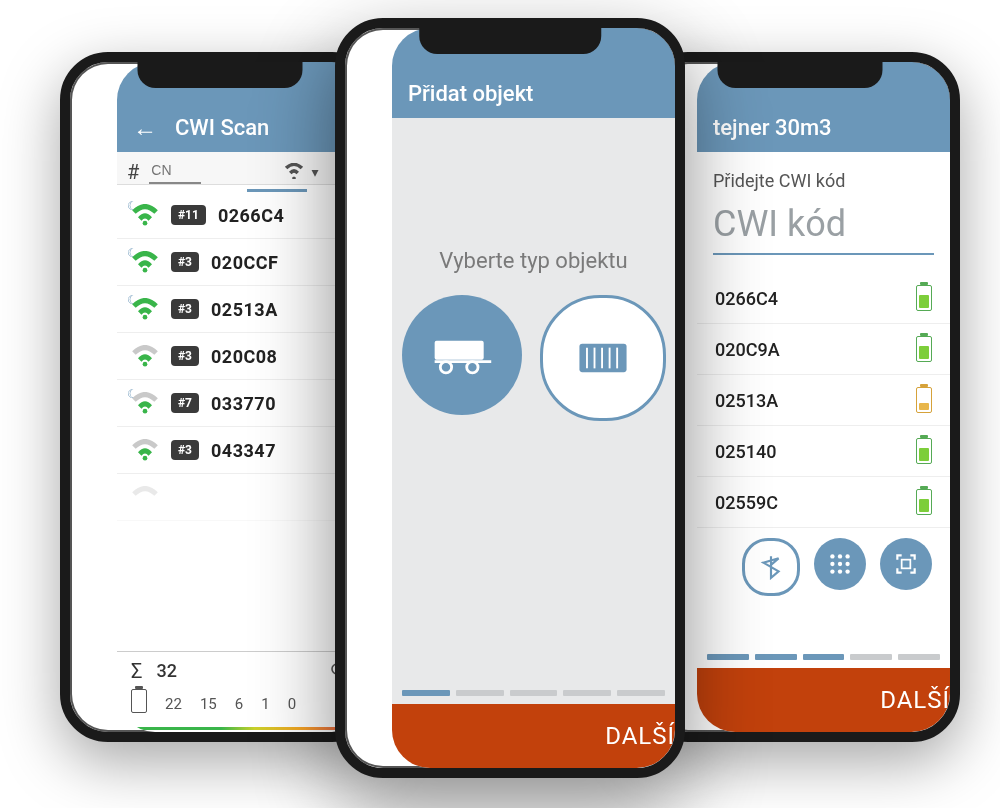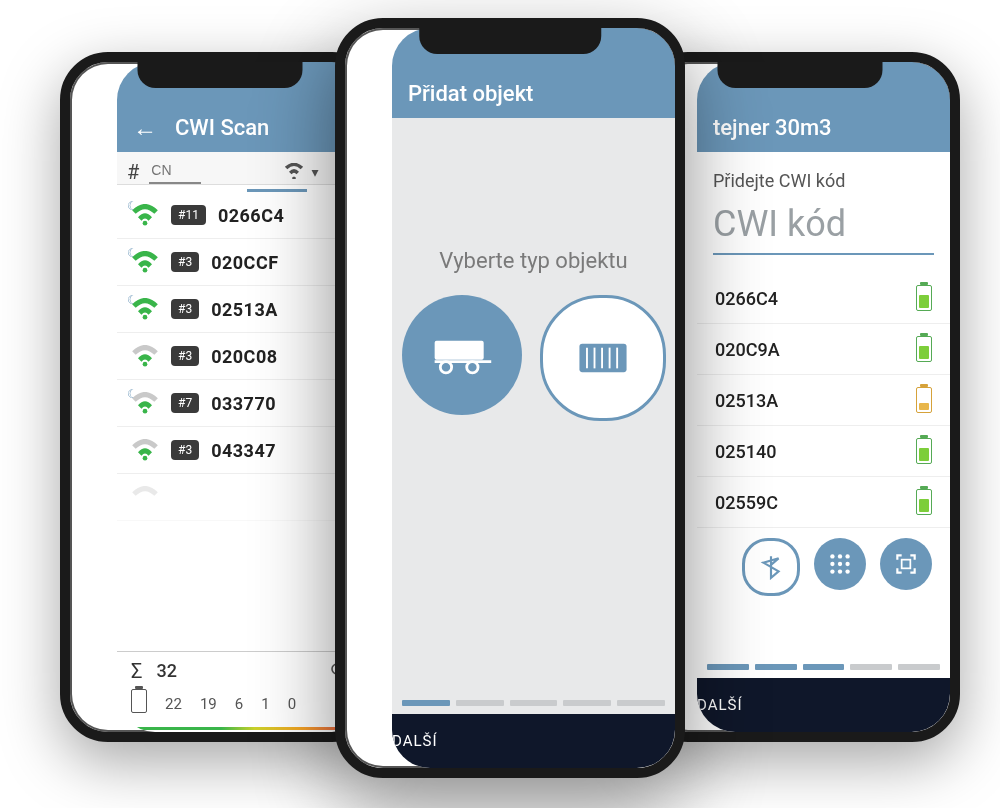--- a/index.html
+++ b/index.html
@@ -16,21 +16,21 @@
   .filterbar .cn{font-size:14px;color:#888;width:48px;border:none;background:transparent;border-bottom:2px solid #888;padding-bottom:4px;}
   .filterbar .spacer{flex:1;}
   .wifi-mini{color:#5a5a5a;font-size:18px;}
   .chev{font-size:14px;color:#555;}
   .az{font-weight:700;font-size:18px;color:#333;}
   .blueUnderline{height:3px;background:#6b97b9;margin:4px 0 0 0;width:30%;}
   .rows{flex:1;overflow:hidden;background:#fff;}
   .row{display:flex;align-items:center;gap:12px;padding:12px 14px;border-bottom:1px solid #eee;}
   .wifiIcon svg{width:28px;height:22px;display:block;}
   .moon{position:absolute;margin-top:-18px;margin-left:-4px;font-size:12px;color:#6b97b9;}
-  .badge{background:#3a3a3a;color:#fff;font-size:12px;padding:3px 7px;border-radius:4px;font-weight:400;}
+  .badge{background:#3a3a3a;color:#fff;font-size:12px;padding:3px 7px;border-radius:4px;font-weight:700;}
   .rowcode{font-weight:700;font-size:18px;color:#222;letter-spacing:.5px;}
   .bottomStats{border-top:1px solid #ccc;padding:6px 14px 2px;background:#fff;}
   .sumline{display:flex;align-items:center;gap:14px;}
   .sigma{font-size:20px;color:#333;}
   .sumval{font-size:18px;color:#333;font-weight:500;}
   .cloud{margin-left:auto;font-size:22px;color:#555;}
   .countsline{display:flex;align-items:flex-end;gap:18px;padding:6px 0 10px 0;font-size:15px;color:#555;}
   .batOutline{width:14px;height:22px;border:1.5px solid #555;border-radius:2px;position:relative;}
   .batOutline::before{content:"";position:absolute;top:-4px;left:3px;right:3px;height:3px;background:#555;border-radius:1px;}
   .gradBar{height:3px;border-radius:2px;background:linear-gradient(90deg,#39b54a 0%,#39b54a 40%,#c9d12a 55%,#f5a623 75%,#e55 100%);margin-top:4px;}
@@ -38,21 +38,21 @@
   .p2body{flex:1;display:flex;flex-direction:column;align-items:center;background:#e8e9ea;}
   .p2label{margin-top:130px;font-size:22px;color:#7a7a7a;}
   .choices{display:flex;gap:18px;margin-top:22px;}
   .circle{width:120px;height:120px;border-radius:60px;display:flex;align-items:center;justify-content:center;}
   .circle.filled{background:#6b97b9;}
   .circle.outline{background:#fff;border:3px solid #6b97b9;}
   .choices svg{width:66px;height:50px;}
   .progressdots{display:flex;gap:6px;margin-top:auto;margin-bottom:0;width:100%;padding:0 10px 8px;box-sizing:border-box;}
   .pd{flex:1;height:6px;background:#c9cbcd;border-radius:1px;}
   .pd.active{background:#6b97b9;}
-  .nextbar{background:#0f172a;color:#fff;text-align:left;padding:18px 0;font-size:15px;letter-spacing:1px;}
+  .nextbar{background:#c2410c;color:#fff;text-align:right;padding:18px 0;font-size:24px;letter-spacing:1px;}
   
   .p3body{flex:1;background:#fff;display:flex;flex-direction:column;}
   .p3hint{font-size:18px;color:#555;padding:18px 16px 6px;}
   .p3input{margin:6px 16px 18px;font-size:36px;color:#9aa0a4;border-bottom:2px solid #6b97b9;padding-bottom:8px;}
   .p3row{display:flex;align-items:center;justify-content:space-between;padding:12px 18px;border-bottom:1px solid #eee;}
   .p3code{font-size:18px;font-weight:500;color:#222;}
   .bat{width:14px;height:24px;border:1.5px solid #5a5;border-radius:2px;position:relative;}
   .bat::before{content:"";position:absolute;top:-4px;left:3px;right:3px;height:3px;background:#5a5;border-radius:1px;}
   .bat::after{content:"";position:absolute;left:2px;right:2px;bottom:2px;height:55%;background:#7dce3a;border-radius:1px;}
   .bat.orange{border-color:#d6a23a;}
@@ -179,21 +179,21 @@
           <span class="cloud">
             <svg width="26" height="20" viewBox="0 0 26 20">
                 <path d="M7 16 a5 5 0 0 1 0-10 a7 7 0 0 1 13 2 a4 4 0 0 1 0 8 Z" fill="none" stroke="#555" stroke-width="1.6"></path>
                 <path d="M13 17 v-7 M10 12 l3-3 3 3" fill="none" stroke="#555" stroke-width="1.6"></path>
               </svg>
           </span>
         </div>
         <div class="countsline">
           <span class="batOutline"></span>
           <span>22</span>
-          <span>19</span>
+          <span>15</span>
           <span>6</span>
           <span>1</span>
           <span>0</span>
         </div>
         <div class="gradBar"></div>
       </div>
     </div>
   </div>
 
   <div class="phone" style="right:40px;top:52px;width:300px;height:670px;">

